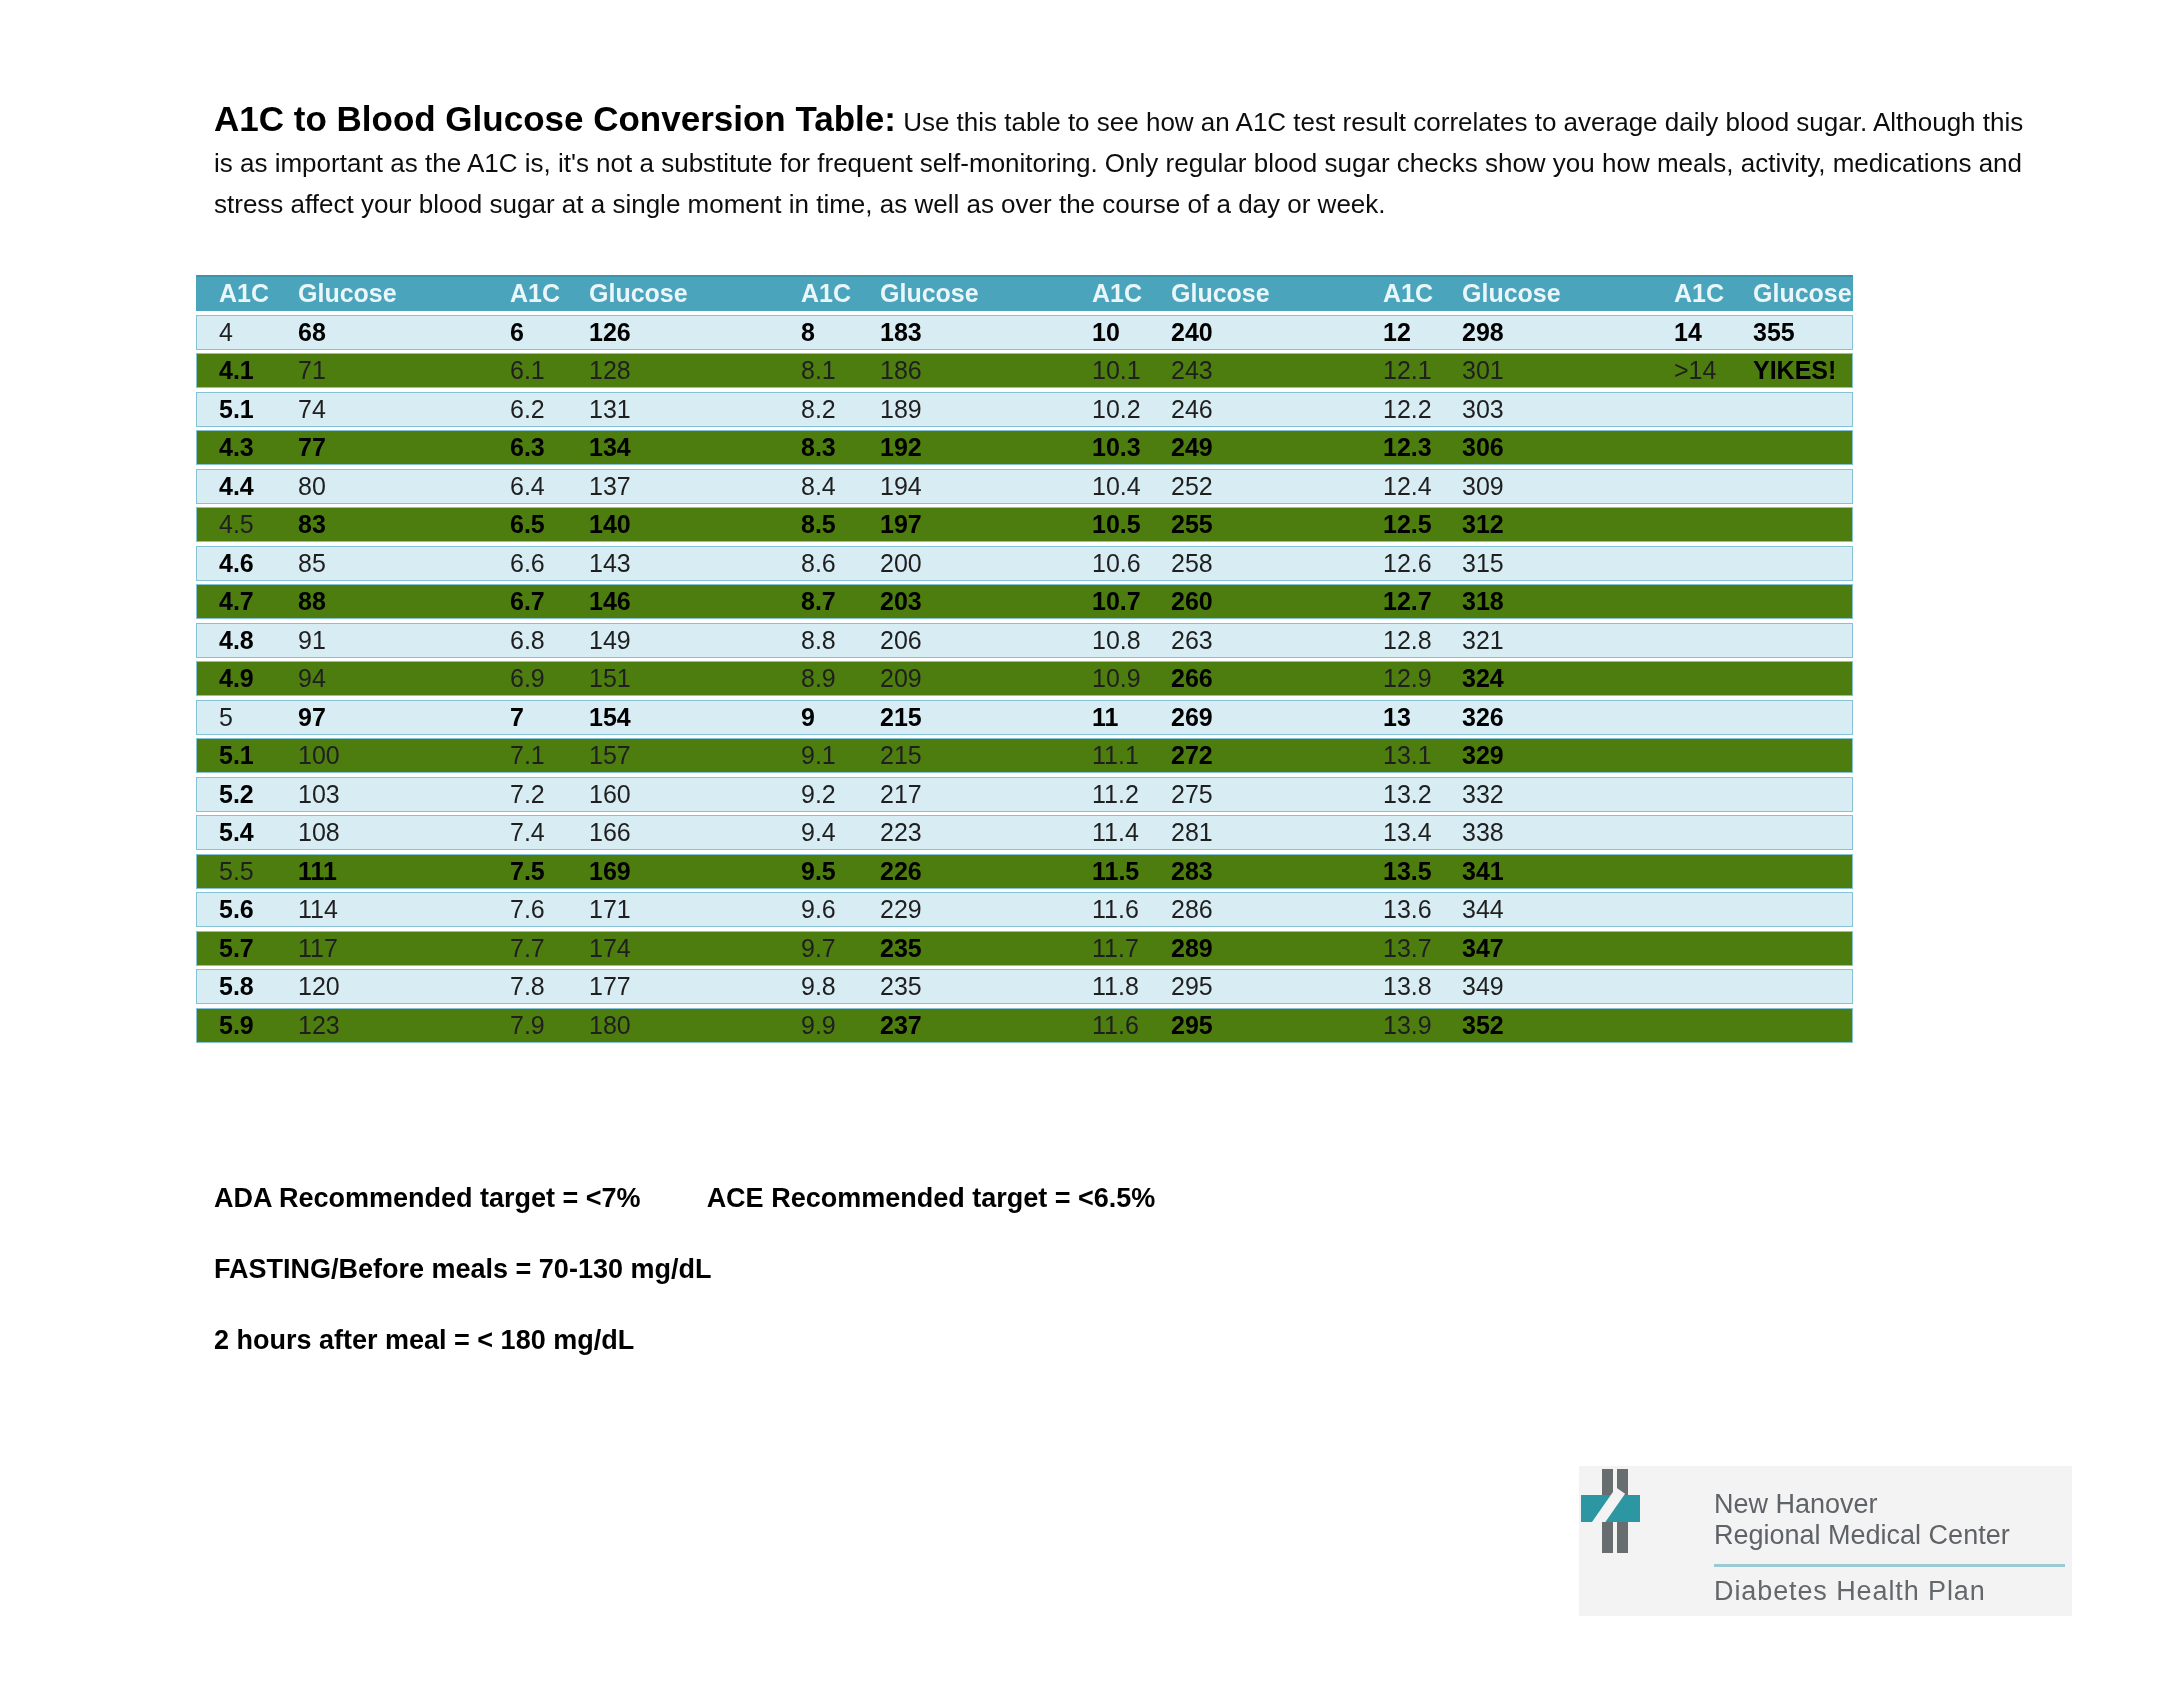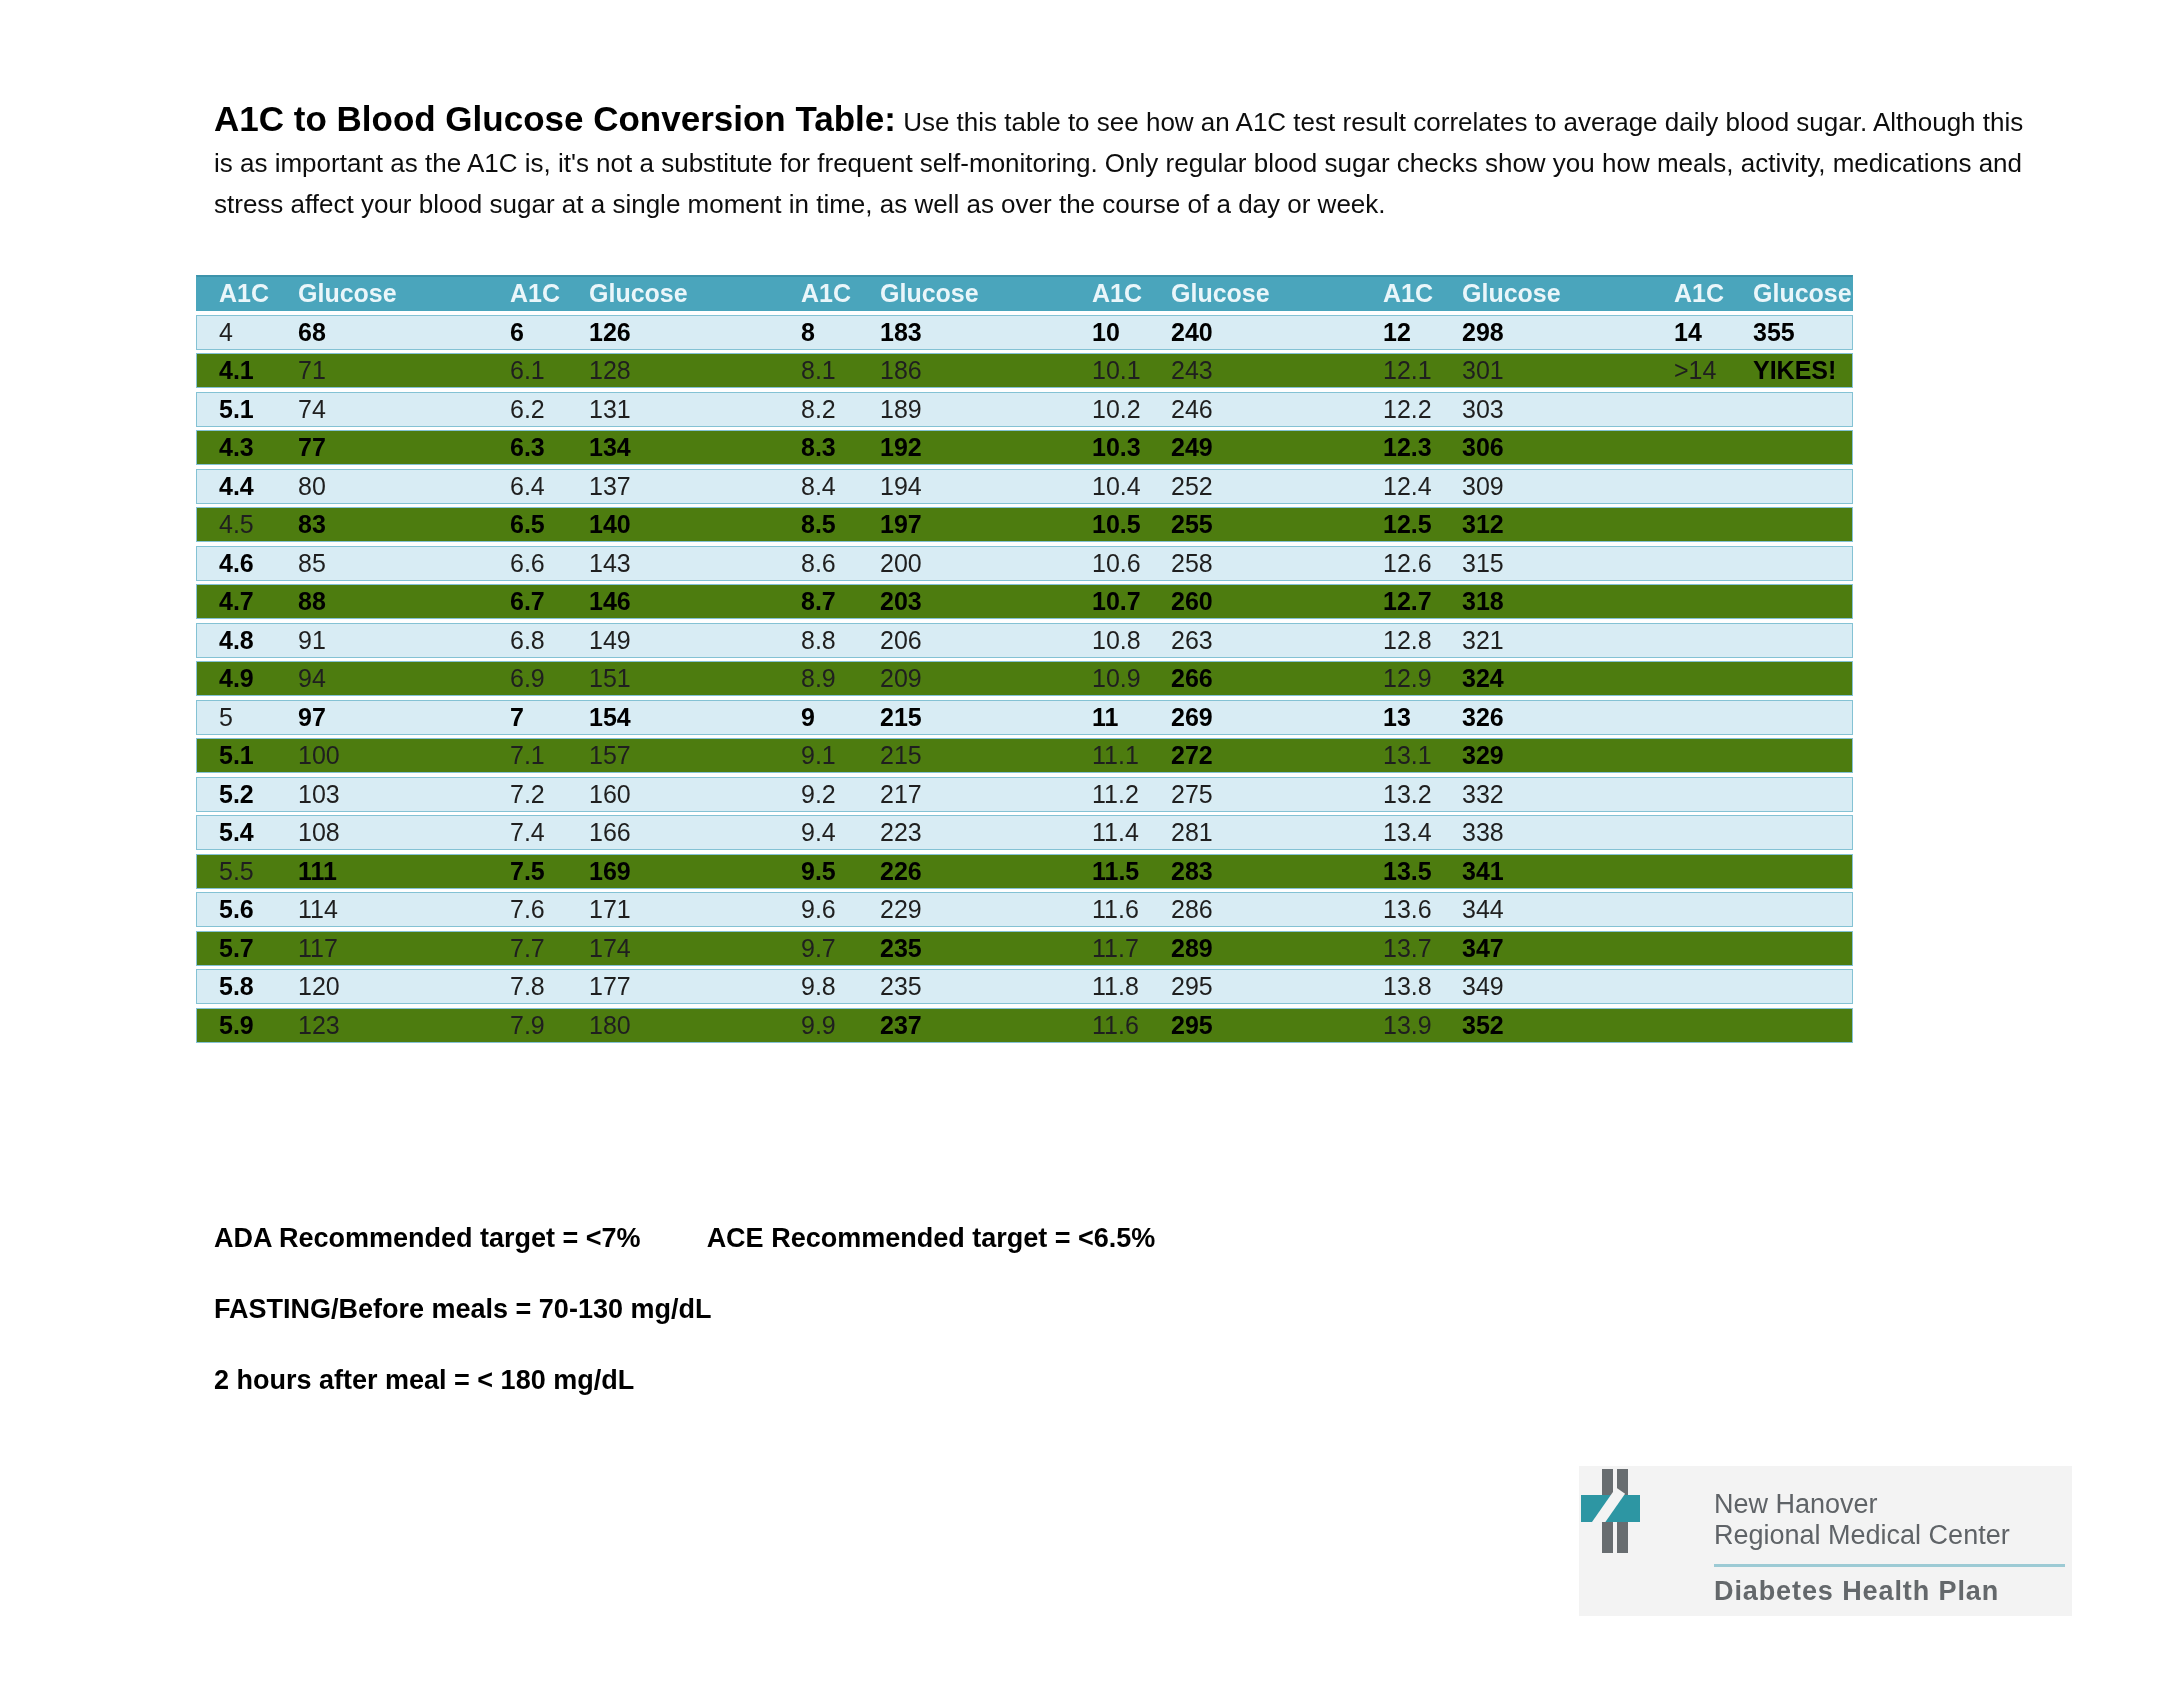--- a/index.html
+++ b/index.html
@@ -49,40 +49,40 @@
   }
   .cell{display:block;flex:0 0 79px;overflow:visible;}
   .cell.glu{flex:0 0 212px;}
   .cell.g6{flex:0 0 93px;}
   .cell.g5s{flex:0 0 98px;}
   .cell{font-weight:400;color:#1f1f1f;}
   .row.head .cell{color:#eaf6fa;font-weight:700;}
   .cell.b{font-weight:700;color:#000;}
 
   
-  .notes{position:absolute;left:201px;top:1184px;margin-top:40px;}
+  .notes{position:absolute;left:201px;top:1184px;}
   .nline{font-size:27px;line-height:28px;font-weight:700;color:#000;margin-bottom:43px;white-space:nowrap;}
   .nline .ace{margin-left:66px;}
 
   
   .footer{position:absolute;left:72px;top:1528px;font-size:21px;line-height:33px;color:#0d0d0d;}
 
   
   .panel{position:absolute;left:1566px;top:1466px;width:493px;height:150px;background:var(--panel-bg);}
   .cross{position:absolute;left:0;top:0;width:83px;height:92px;}
   .cross .vbar{position:absolute;width:10.5px;background:var(--bars-gray);}
   .cross .v1{left:23px;}
   .cross .v2{left:38px;}
   .cross .top{top:2.6px;height:26px;}
   .cross .bot{top:56px;height:31px;}
   .cross .band{position:absolute;left:1.7px;top:29px;width:59px;height:27px;background:var(--logo-teal);}
   .cross .slash{position:absolute;left:23.6px;top:21px;width:11.4px;height:42px;background:var(--panel-bg);transform:rotate(35deg);}
   .org{position:absolute;left:135px;top:23px;font-size:27px;font-weight:400;color:var(--logo-text);line-height:31px;white-space:nowrap;}
   .rule{position:absolute;left:135px;top:98px;width:351px;height:2.6px;background:var(--rule-teal);}
-  .program{position:absolute;left:135px;top:110px;font-size:27px;font-weight:700;color:#64686b;letter-spacing:0.9px;white-space:nowrap;}
+  .program{position:absolute;left:135px;top:110px;font-size:27px;font-weight:400;color:#64686b;letter-spacing:0.9px;white-space:nowrap;}
 </style>
 </head>
 <body>
 
 <div class="page">
 
   <p class="intro"><span class="t">A1C to Blood Glucose Conversion Table:</span><span> Use this table to see how an A1C test result correlates to average daily blood sugar. Although this is as important as the A1C is, it's not a substitute for frequent self-monitoring. Only regular blood sugar checks show you how meals, activity, medications and stress affect your blood sugar at a single moment in time, as well as over the course of a day or week.</span></p>
 
   <div class="tbl" id="tbl">
       <div class="row head">

